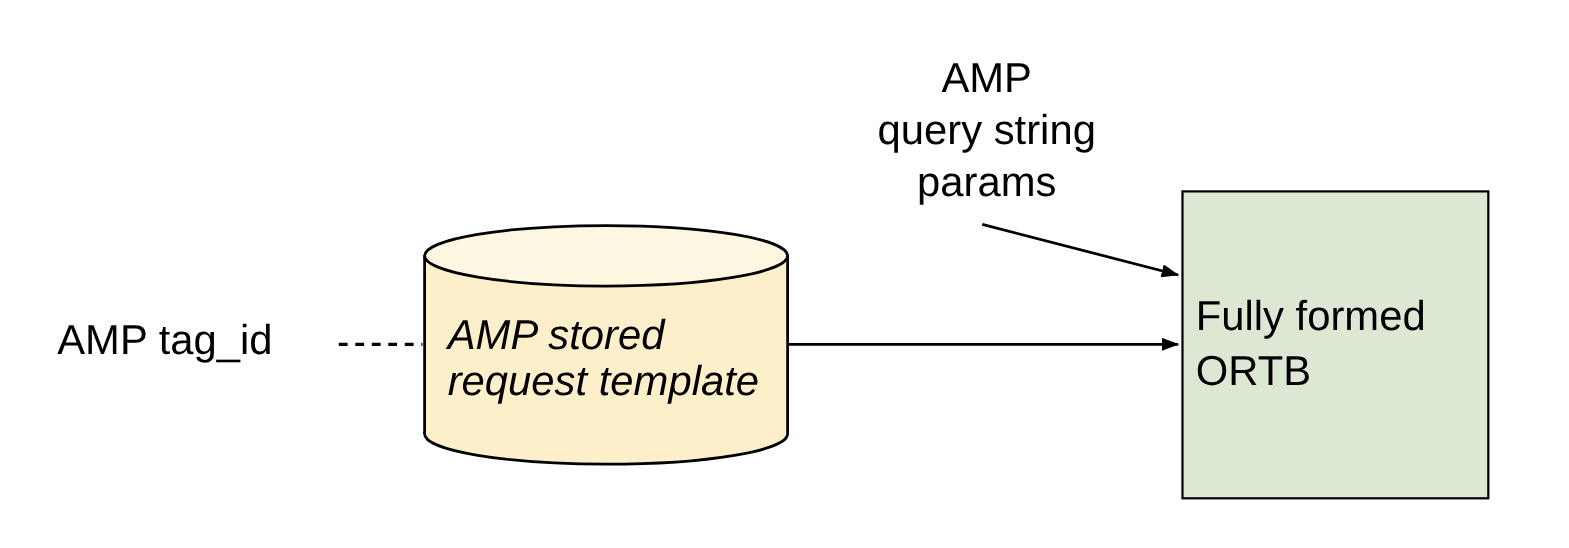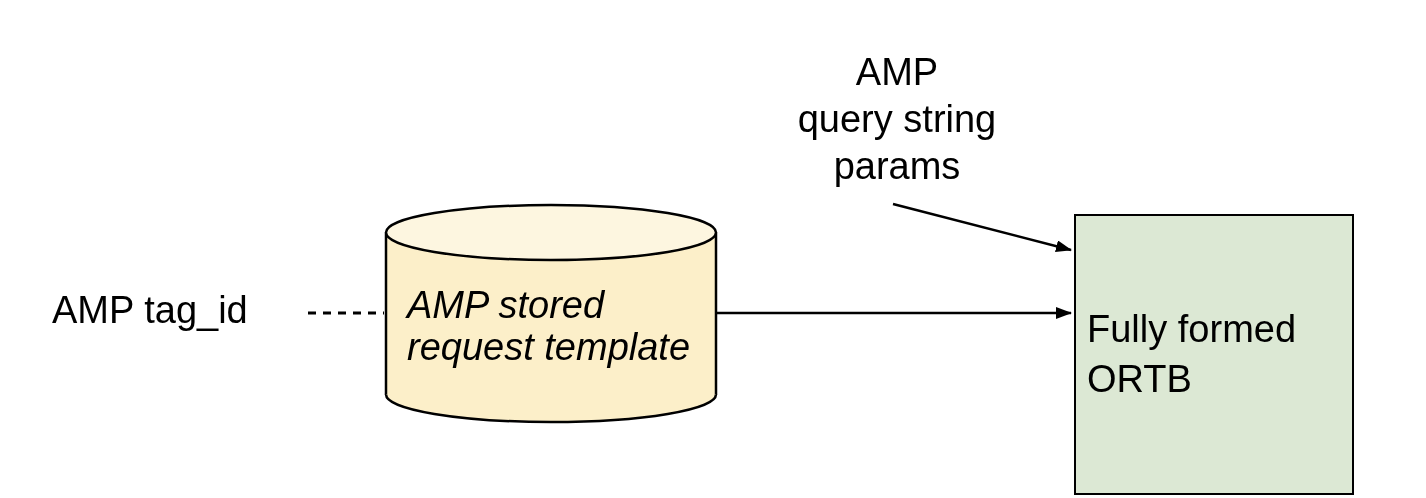--- a/index.html
+++ b/index.html
@@ -70,18 +70,18 @@
     <rect x="2" y="29.5" width="330" height="162" stroke="none" fill="#fcefc9"></rect>
     <line x1="2" y1="29.5" x2="2" y2="191.5" stroke-width="2.5" stroke="#000000"></line>
     <line x1="332" y1="29.5" x2="332" y2="191.5" stroke-width="2.5" stroke="#000000"></line>
     <ellipse cx="167" cy="29.5" rx="165" ry="27.5" stroke-width="2.5" fill="#fdf6e0"></ellipse>
     <ellipse cx="167" cy="29.5" rx="165" ry="27.5" fill="none" stroke-width="2.5" stroke="#000000"></ellipse>
   </svg>
 
   <div id="cyl-label" class="txt">AMP stored
 request template</div>
 
-  <div id="ortb-box" style="background-color: rgb(220, 232, 212); margin-top: 41px;">
+  <div id="ortb-box" style="background-color: rgb(220, 232, 212);">
     <span id="ortb-label">Fully formed
 ORTB</span>
   </div>
 
 </div>
 
 </body></html>

